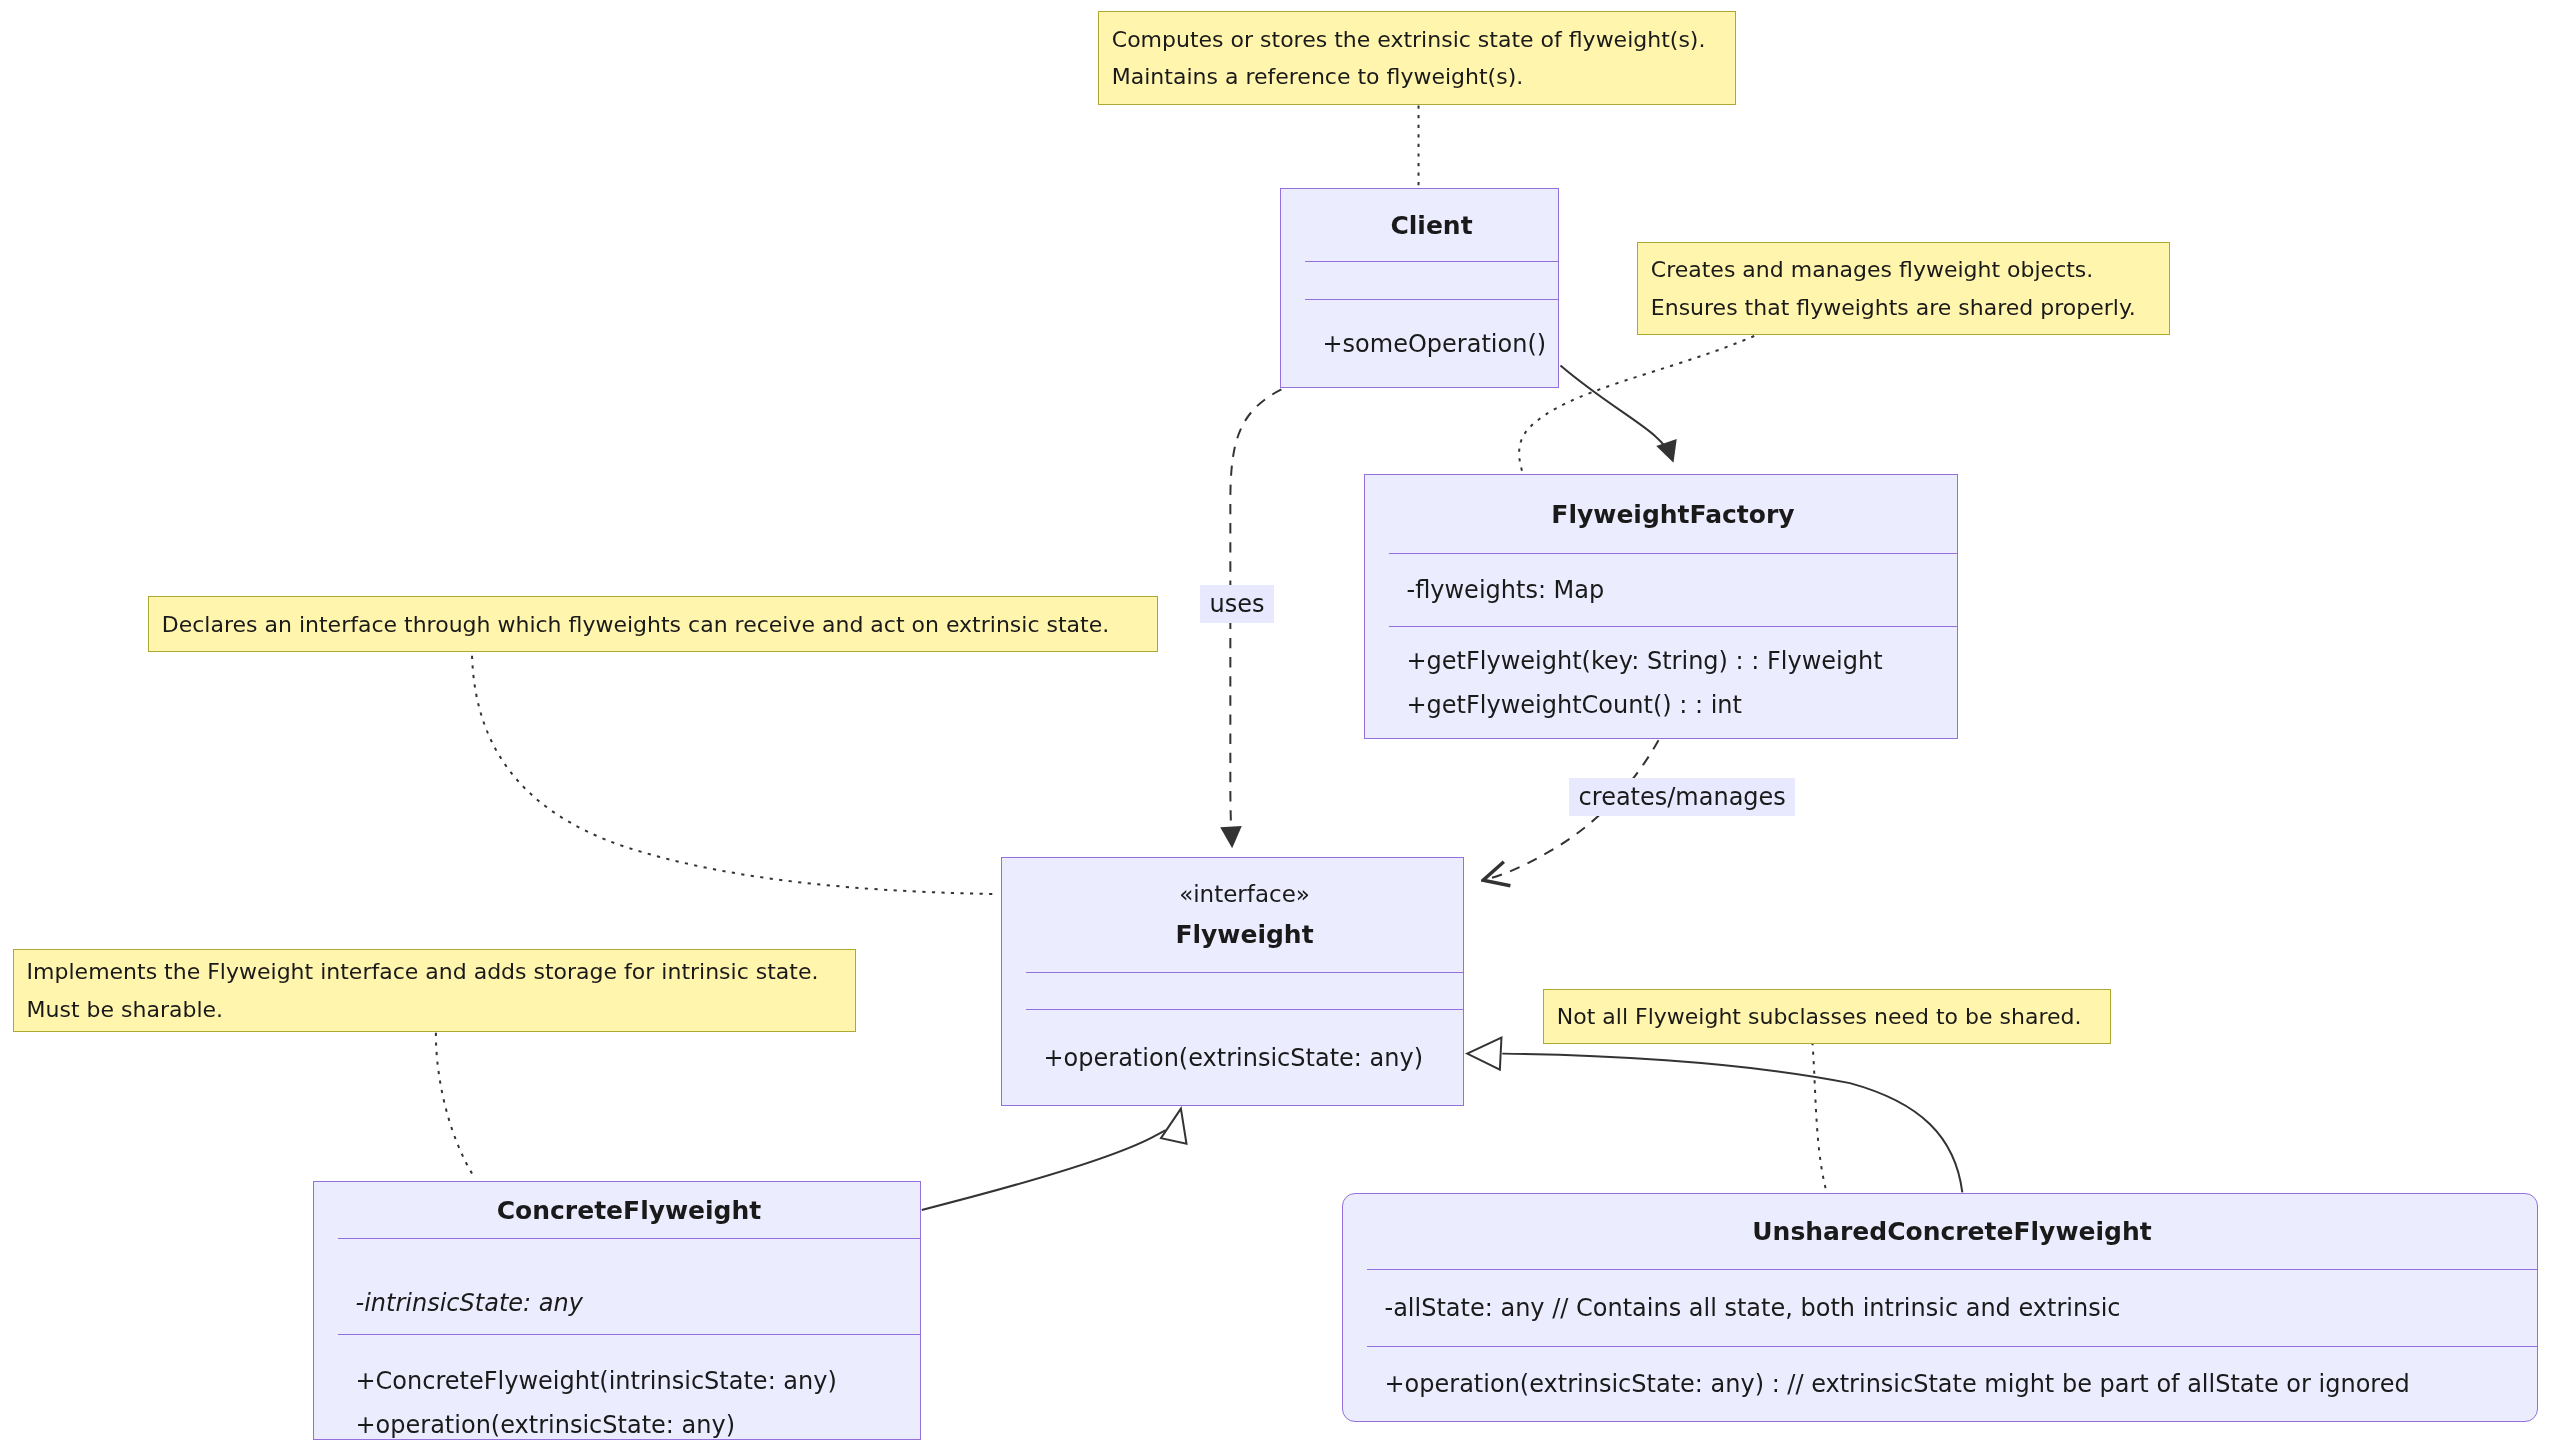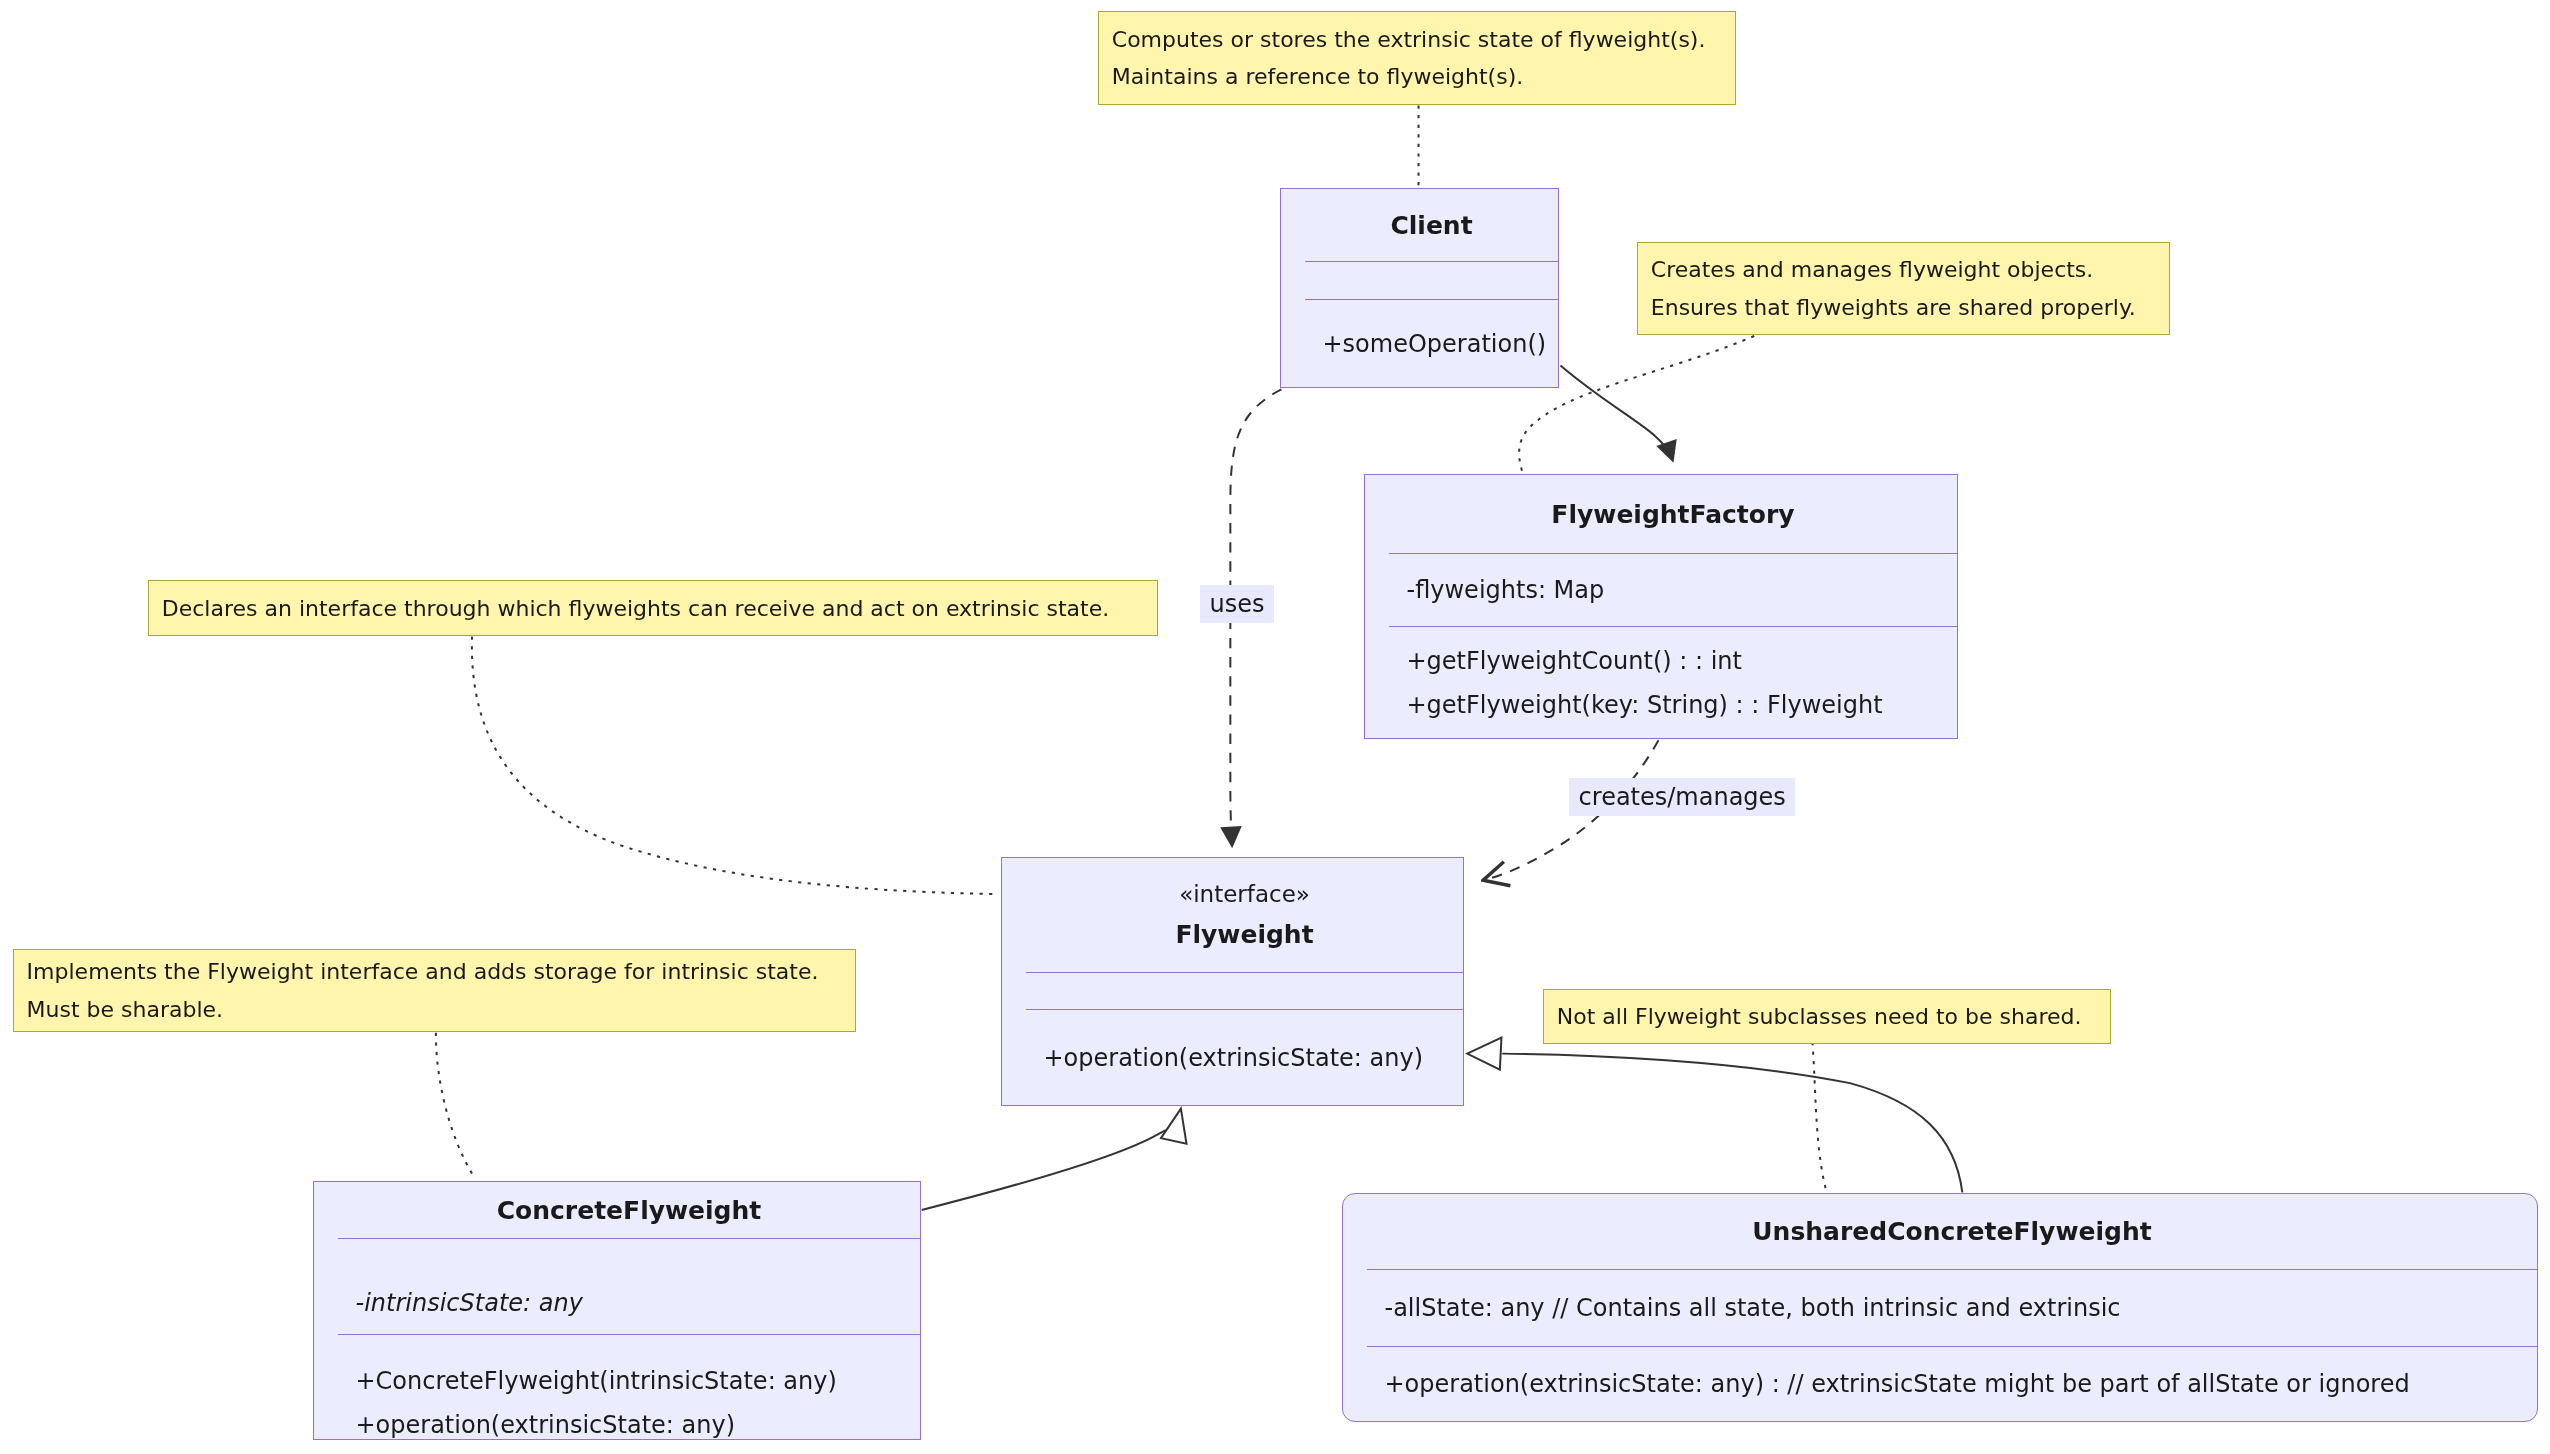--- a/index.html
+++ b/index.html
@@ -88,21 +88,21 @@
   <div class="note" style="left:1098px;top:11px;width:638px;height:94px;">
     <div>Computes or stores the extrinsic state of flyweight(s).</div>
     <div>Maintains a reference to flyweight(s).</div>
   </div>
 
   <div class="note" style="left:1637px;top:242px;width:533px;height:93px;">
     <div>Creates and manages flyweight objects.</div>
     <div>Ensures that flyweights are shared properly.</div>
   </div>
 
-  <div class="note" style="left:148px;top:580px;width:1010px;height:56px;">
+  <div class="note" style="left:148px;top:596px;width:1010px;height:56px;">
     <div>Declares an interface through which flyweights can receive and act on extrinsic state.</div>
   </div>
 
   <div class="note" style="left:12.8px;top:939px;width:843px;height:83px;margin-top:10px;">
     <div>Implements the Flyweight interface and adds storage for intrinsic state.</div>
     <div>Must be sharable.</div>
   </div>
 
   <div class="note" style="left:1543px;top:948px;width:568px;height:55px;margin-top:41px;">
     <div>Not all Flyweight subclasses need to be shared.</div>
@@ -122,22 +122,22 @@
   </div>
 
   <div class="uml-class" style="left:1364px;top:474px;width:594px;height:265px;">
     <div class="uml-title" style="height:79px;">
       <div>FlyweightFactory</div>
     </div>
     <div class="uml-attrs" style="height:73px;">
       <div>-flyweights: Map</div>
     </div>
     <div class="uml-methods">
+      <div>+getFlyweight(key: String) : : Flyweight</div>
       <div>+getFlyweightCount() : : int</div>
-      <div>+getFlyweight(key: String) : : Flyweight</div>
     </div>
   </div>
 
   <div class="uml-class" style="left:1001px;top:857px;width:463px;height:249px;">
     <div class="uml-title" style="height:115px;">
       <div class="uml-stereotype">«interface»</div>
       <div>Flyweight</div>
     </div>
     <div class="uml-attrs" style="height:37px;"></div>
     <div class="uml-methods">

